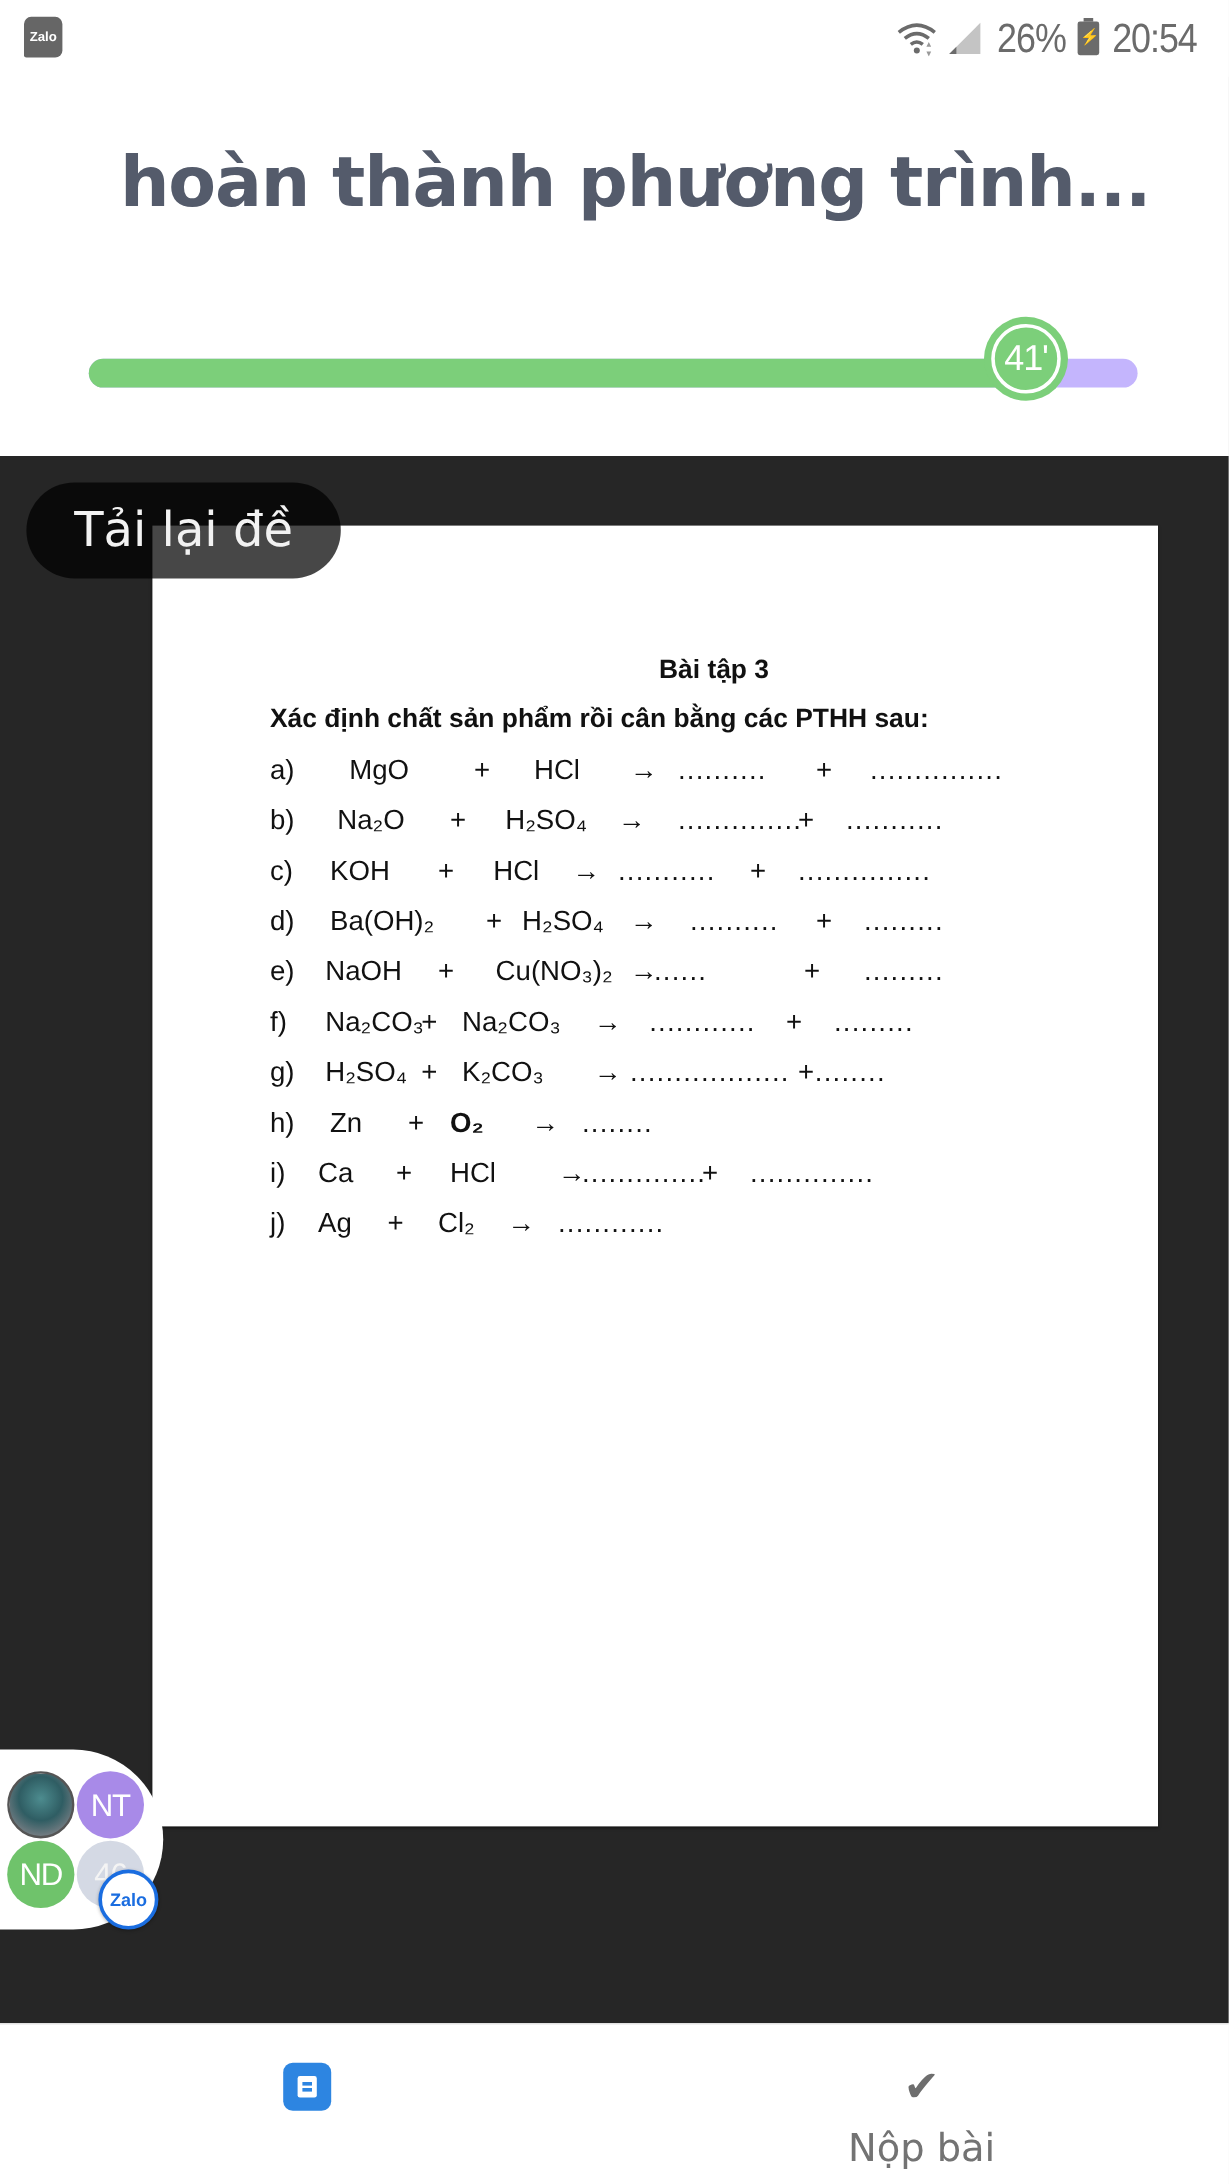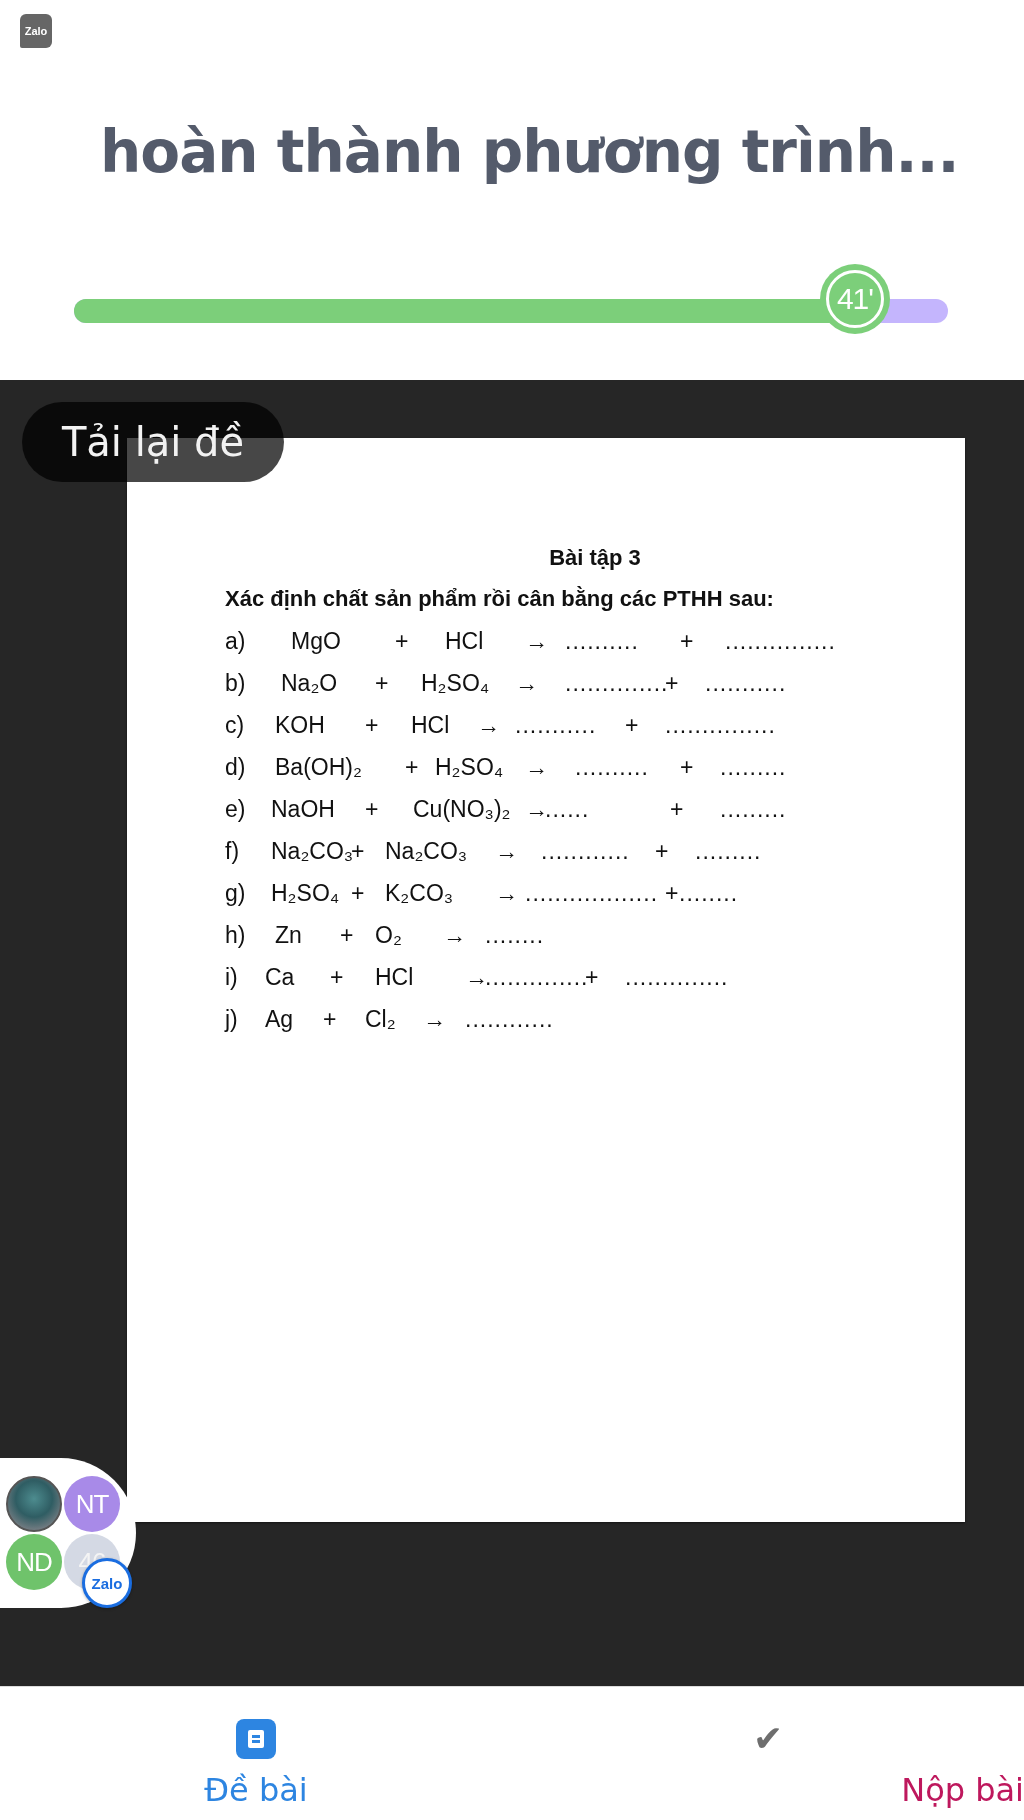--- a/index.html
+++ b/index.html
@@ -47,27 +47,43 @@
   
   .bottom-nav { position: absolute; left: 0; top: 1686px; width: 1024px; height: 134px; background: #fff; border-top: 1px solid #ddd; display: flex; }
   .nav-tab { width: 512px; height: 134px; position: relative; }
   .nav-icon { position: absolute; left: 50%; top: 32px; transform: translateX(-50%); }
   .icon-doc { width: 40px; height: 40px; border-radius: 8px; background: #2d85e1; position: relative; }
   .icon-doc::before { content: ""; position: absolute; left: 12px; top: 11px; width: 16px; height: 18px; border-radius: 2px; background: #fff; }
   .icon-doc::after { content: ""; position: absolute; left: 16px; top: 16px; width: 8px; height: 3px; background: #2d85e1; box-shadow: 0 5px 0 #2d85e1; }
   .icon-check { color: #6e6e6e; font-size: 36px; line-height: 40px; }
   .nav-label { position: absolute; left: 0; width: 100%; top: 84px; text-align: center; font-size: 32px; font-family: "DejaVu Sans", sans-serif; }
   .nav-label.active { color: #2d85e1; }
-  .nav-label.inactive { color: #be185d; text-align: right; }
+  .nav-label.inactive { color: #737373; }
 </style>
 </head>
 <body>
 
 <div class="status-bar">
   <div class="zalo-notif">Zalo</div>
+  <div class="status-right">
+    <svg class="wifi" viewBox="0 0 34 30">
+      <path d="M2 10 Q17 -2 32 10" stroke="#6b6b6b" stroke-width="3" fill="none"></path>
+      <path d="M7 15 Q17 7 27 15" stroke="#6b6b6b" stroke-width="3" fill="none"></path>
+      <path d="M12 20 Q17 16 22 20" stroke="#6b6b6b" stroke-width="3" fill="none"></path>
+      <circle cx="17" cy="25" r="2.5" fill="#6b6b6b"></circle>
+      <path d="M25 22 l2 -4 l2 4 z M25 26 l2 4 l2 -4 z" fill="#9a9a9a"></path>
+    </svg>
+    <svg class="signal" viewBox="0 0 34 30">
+      <polygon points="4,28 30,2 30,28" fill="#c4c4c4"></polygon>
+      <polygon points="4,28 10,22 10,28" fill="#6b6b6b"></polygon>
+    </svg>
+    <span class="battery-pct">26%</span>
+    <span class="battery"></span>
+    <span class="clock">20:54</span>
+  </div>
 </div>
 
 <div class="page-title">hoàn thành phương trình...</div>
 
 <div class="progress">
   <div class="progress-fill" style="width: 780px;"></div>
   <div class="progress-knob" style="left: 746px;">
     <div class="progress-knob-inner">41'</div>
   </div>
 </div>
@@ -148,21 +164,21 @@
             <span style="left: 160px;">K₂CO₃</span>
             <span style="left: 270px;">→</span>
             <span class="dots" style="left: 300px;">..................</span>
             <span style="left: 440px;">+</span>
             <span class="dots" style="left: 454px;">........</span>
           </div>
           <div class="eq">
             <span style="left: 0px;">h)</span>
             <span style="left: 50px;">Zn</span>
             <span style="left: 115px;">+</span>
-            <span style="left: 150px;">O₂</span>
+            <span style="left: 150px; font-weight: bold;">O₂</span>
             <span style="left: 218px;">→</span>
             <span class="dots" style="left: 260px;">........</span>
           </div>
           <div class="eq">
             <span style="left: 0px;">i)</span>
             <span style="left: 40px;">Ca</span>
             <span style="left: 105px;">+</span>
             <span style="left: 150px;">HCl</span>
             <span style="left: 240px;">→</span>
             <span class="dots" style="left: 260px;">..............</span>
@@ -186,19 +202,18 @@
     <div class="av av-nt">NT</div>
     <div class="av av-nd">ND</div>
     <div class="av av-more">46</div>
     <div class="zalo-badge">Zalo</div>
   </div>
 </div>
 
 <div class="bottom-nav">
   <div class="nav-tab">
     <div class="nav-icon icon-doc"></div>
-    <div class="nav-label active">Đề bài</div>
   </div>
   <div class="nav-tab">
     <div class="nav-icon icon-check">✔</div>
     <div class="nav-label inactive">Nộp bài</div>
   </div>
 </div>
 
 </body></html>

